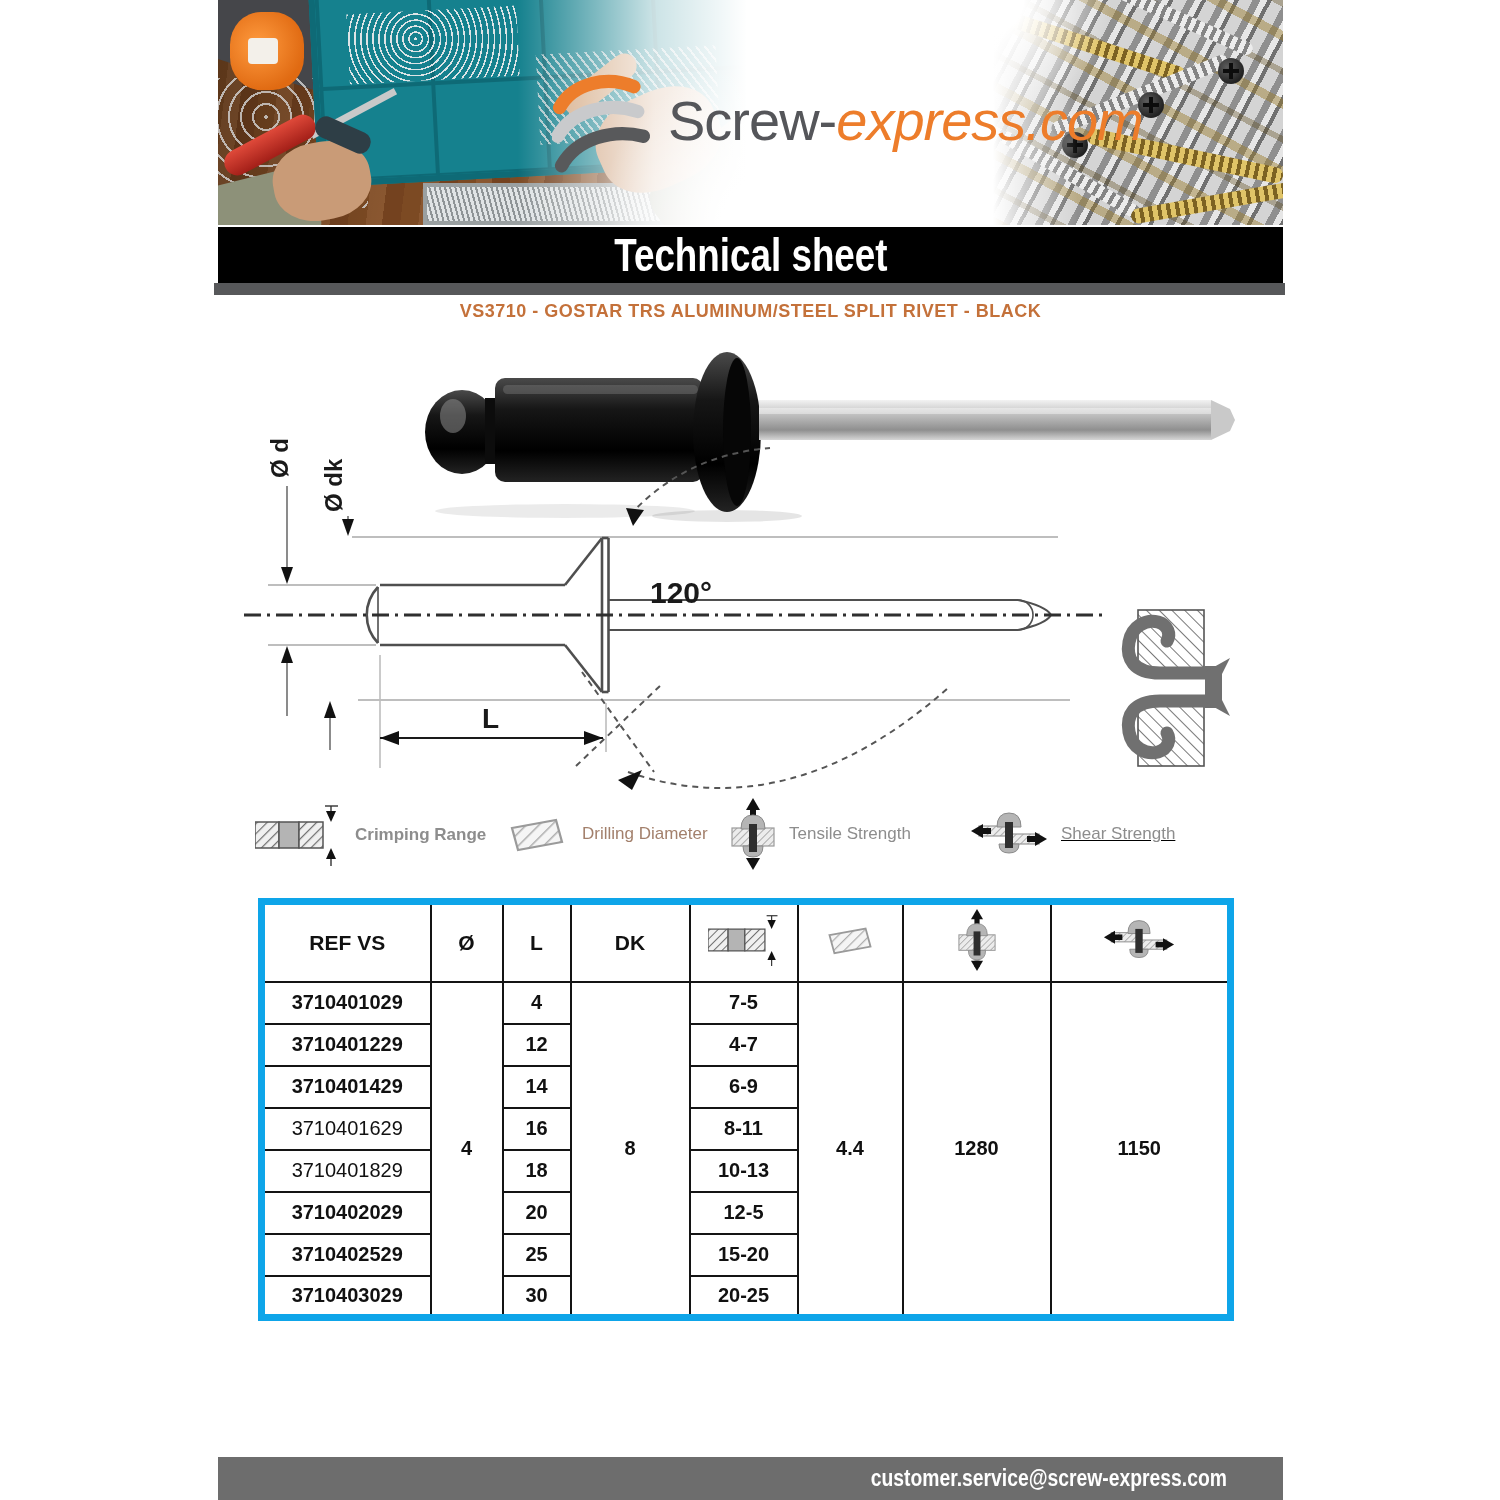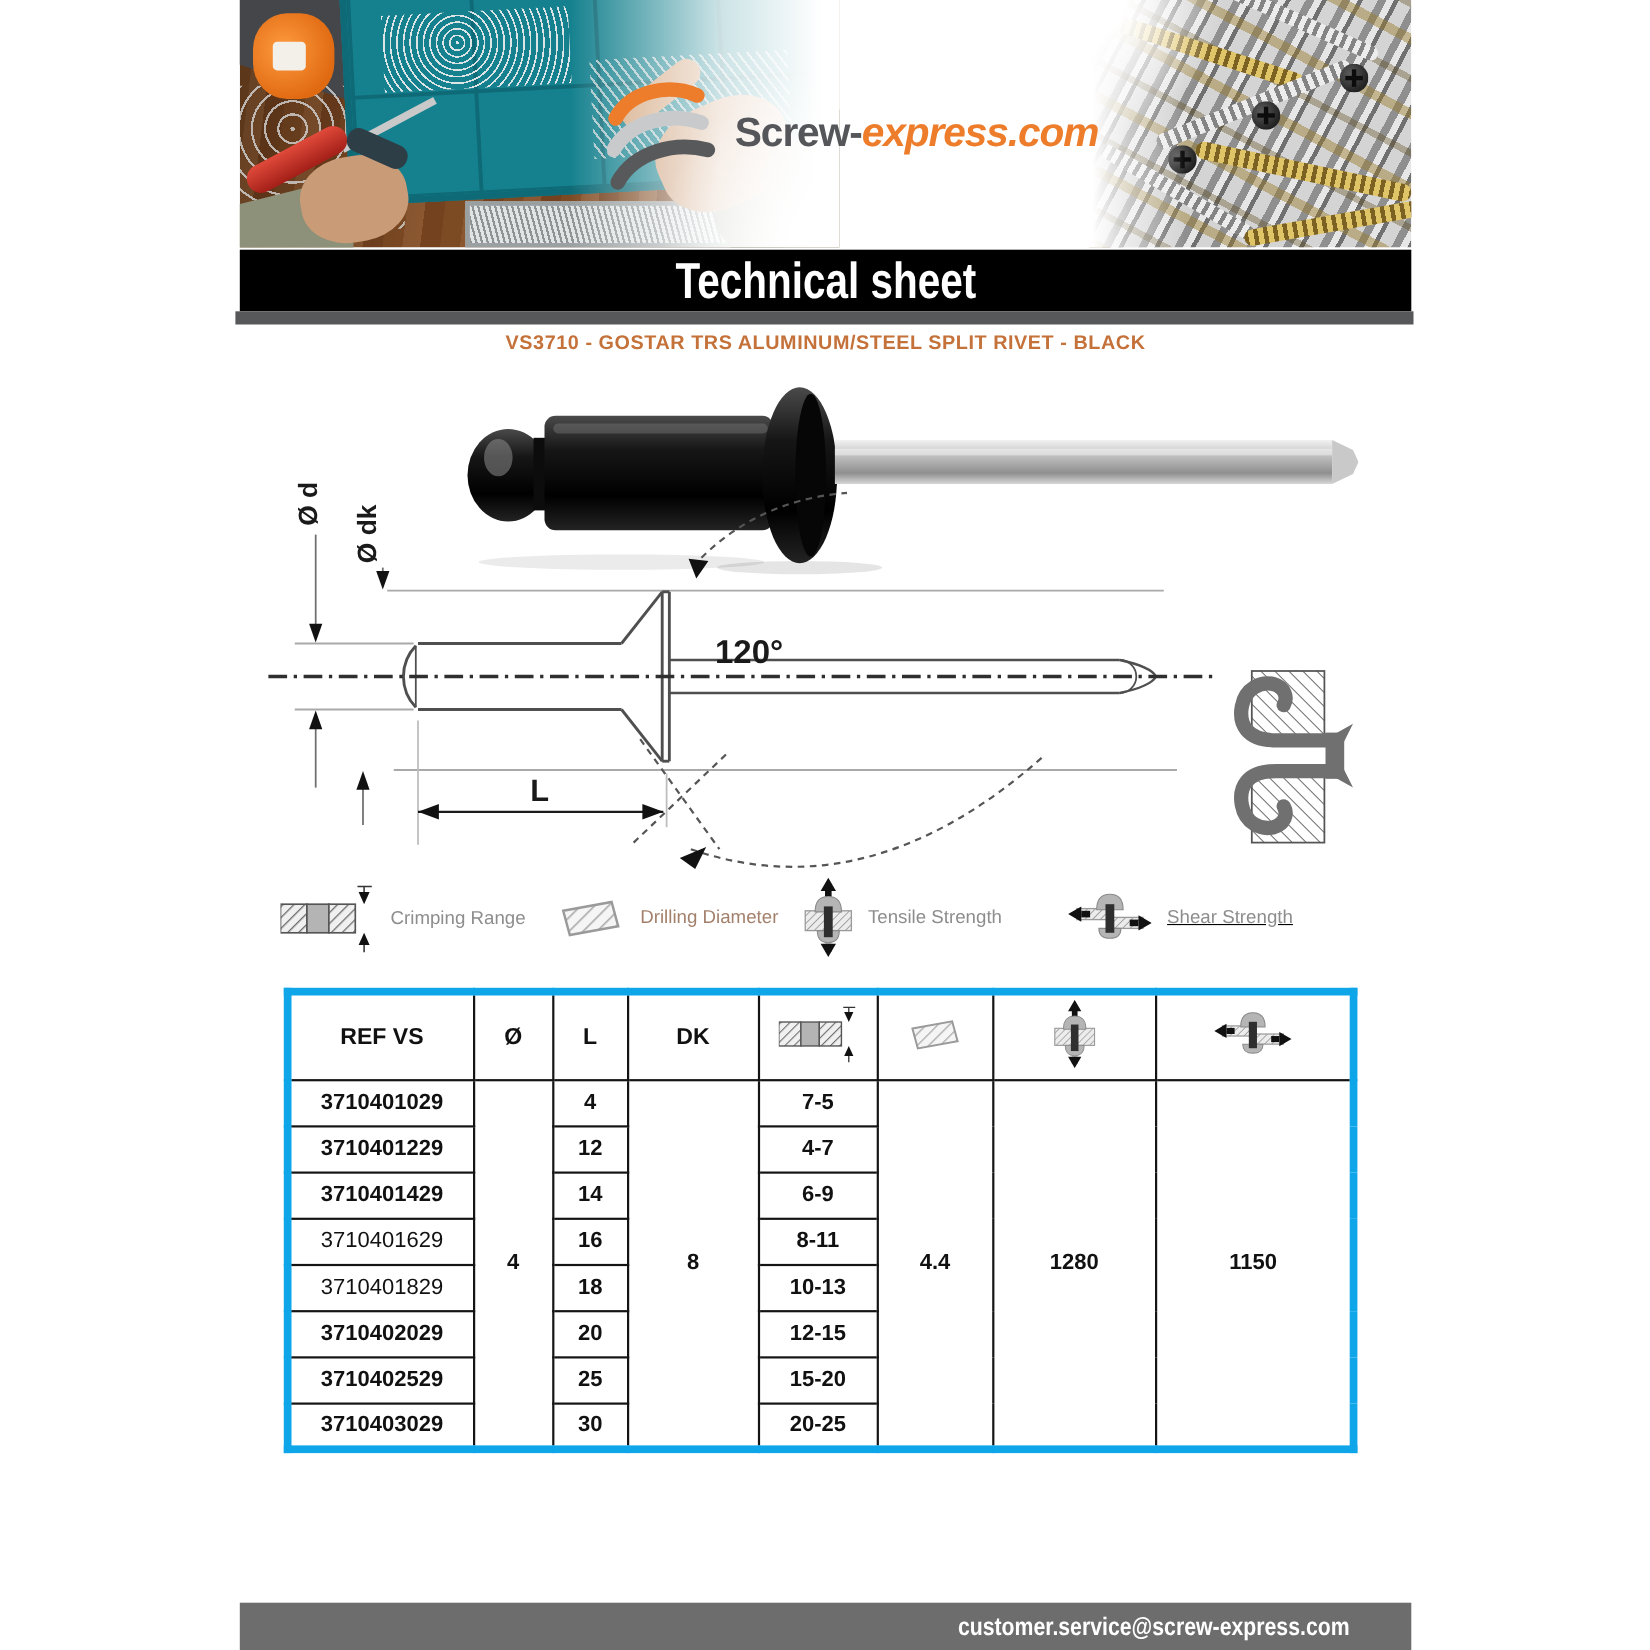--- a/index.html
+++ b/index.html
@@ -61,21 +61,21 @@
       linear-gradient(#0c0c0c,#0c0c0c) center/16px 4px no-repeat,
       linear-gradient(#0c0c0c,#0c0c0c) center/4px 16px no-repeat,
       radial-gradient(circle at 35% 35%, #5c5c5c, #222 70%); }
   .pr-fade { left:0; top:0; width:100%; height:100%;
     background:
       radial-gradient(circle at 0% 0%, #fff 0 9%, transparent 33%),
       linear-gradient(90deg, #fff 1%, rgba(255,255,255,.55) 12%, transparent 30%); }
 
   
   .logo { left:552px; top:58px; height:125px; display:flex; align-items:center; gap:16px; }
-  .logo-text { font-size:37px; font-weight:700; letter-spacing:-1px; white-space:nowrap; }
+  .logo-text { font-size:56px; font-weight:400; letter-spacing:-1px; white-space:nowrap; }
   .logo-dark { color:#55565a; }
   .logo-orange { color:#ed7d2b; font-style:italic; }
 
   
   .title-banner { left:218px; top:227px; width:1065px; height:56px; background:#000000;
     display:flex; align-items:center; justify-content:center; }
   .title-text { color:#fff; font-size:46px; font-weight:800; letter-spacing:0;
     transform:scaleX(.8); white-space:nowrap; }
   .title-shadow { left:214px; top:283px; width:1071px; height:12px; background:#57585a; }
   .subtitle { left:218px; top:301px; width:1065px; text-align:center; color:#c4713a;
@@ -307,21 +307,21 @@
       <rect x="908" y="284" width="66" height="62" fill="url(#p-clinch)" stroke="#555" stroke-width="1.6"></rect>
       <path d="M 985 253 L 930 253 C 903 253 896 238 899 222 C 902 206 916 199 928 202 C 938 205 941 214 937 221" fill="none" stroke="#707070" stroke-width="13" stroke-linecap="round"></path>
       <path d="M 985 281 L 930 281 C 903 281 896 296 899 312 C 902 328 916 335 928 332 C 938 329 941 320 937 313" fill="none" stroke="#707070" stroke-width="13" stroke-linecap="round"></path>
       <rect x="975" y="246" width="17" height="42" fill="#707070"></rect>
       <polygon points="975,252 1000,238 991,256" fill="#707070"></polygon>
       <polygon points="975,282 1000,296 991,278" fill="#707070"></polygon>
     </g>
   </svg>
 
   <div class="abs legend">
-    <div class="abs legend-item" style="left:37px; top:6px;">
+    <div class="abs legend-item" style="left:37px; top:6px;font-weight:bold;">
       <svg width="86" height="62" viewBox="0 0 86 62">
           <use href="#ic-crimp"></use>
         </svg>
       <span class="legend-label">Crimping Range</span>
     </div>
     <div class="abs legend-item" style="left:288px; top:8px;">
       <svg width="62" height="56" viewBox="0 0 62 56">
           <use href="#ic-drill"></use>
         </svg>
       <span class="legend-label brown">Drilling Diameter</span>
@@ -406,21 +406,21 @@
         <td>8-11</td>
       </tr>
       <tr>
         <td class="light">3710401829</td>
         <td>18</td>
         <td>10-13</td>
       </tr>
       <tr>
         <td>3710402029</td>
         <td>20</td>
-        <td>12-15</td>
+        <td>12-5</td>
       </tr>
       <tr>
         <td>3710402529</td>
         <td>25</td>
         <td>15-20</td>
       </tr>
       <tr>
         <td>3710403029</td>
         <td>30</td>
         <td>20-25</td>

